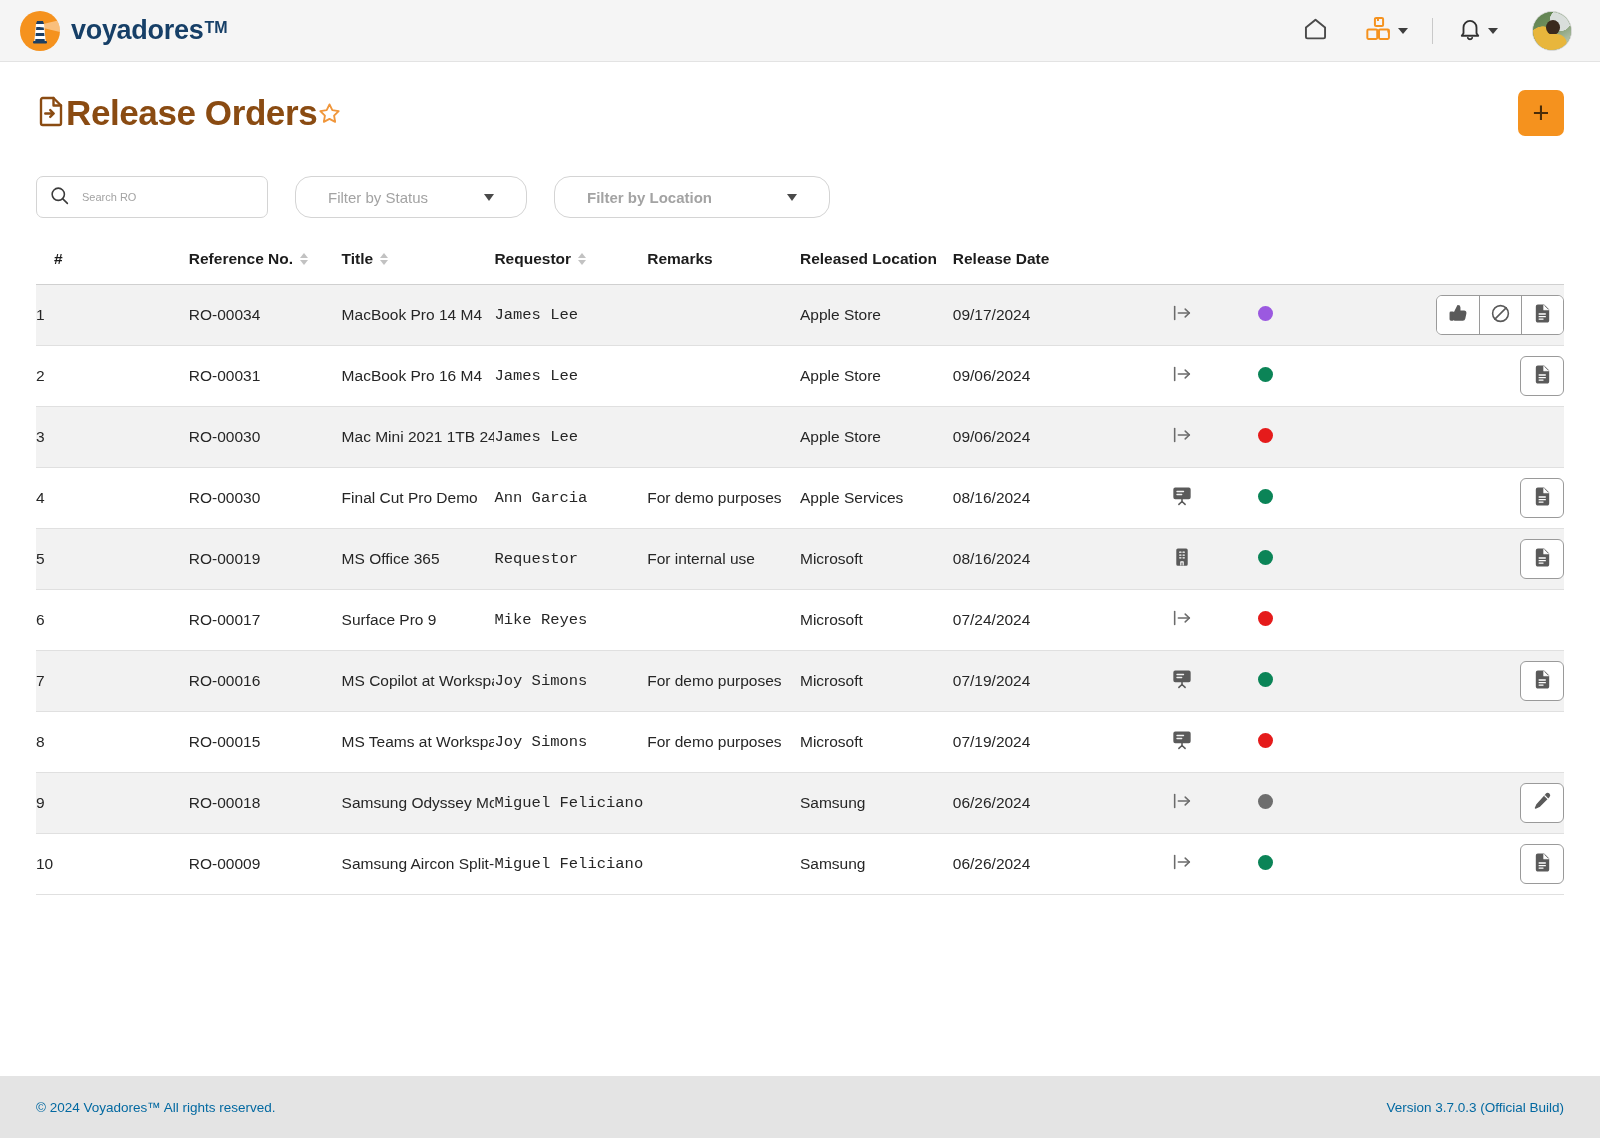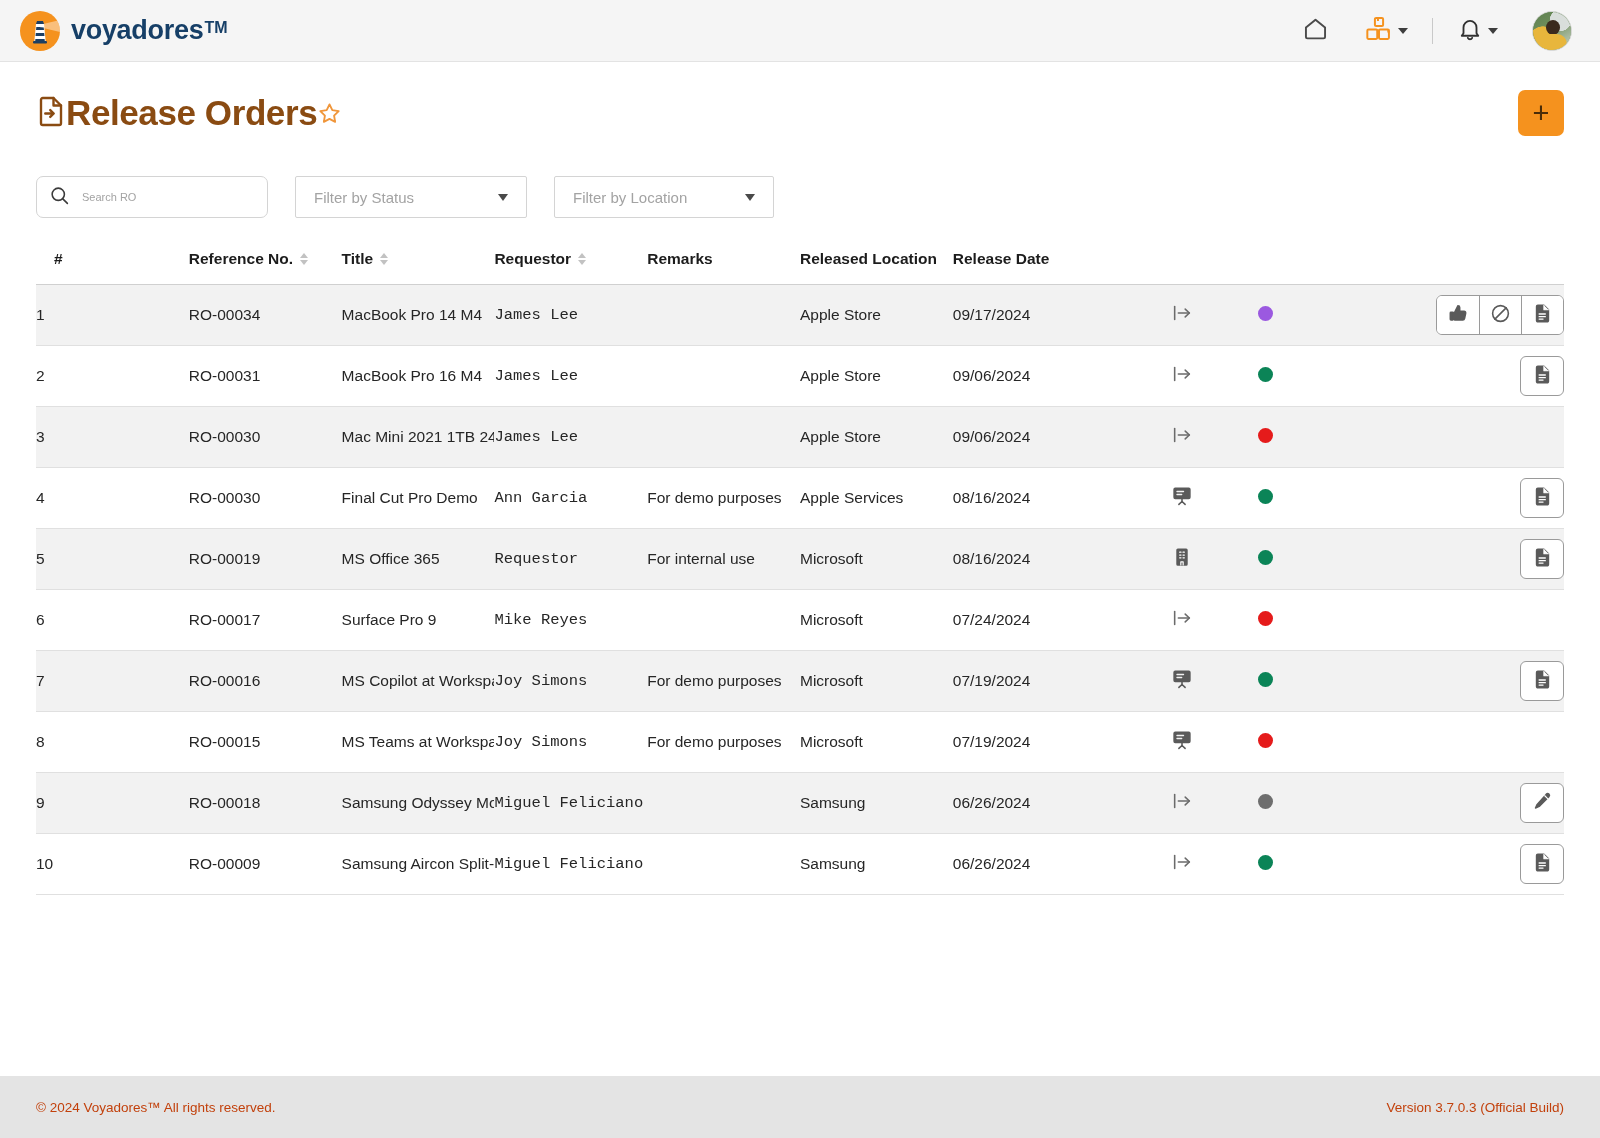--- a/index.html
+++ b/index.html
@@ -150,29 +150,29 @@
     font-size: 11px;
     font-family: "Liberation Sans", sans-serif;
     color: #2b2b2b;
     width: 100%;
     background: transparent;
   }
   .search-box input::placeholder { color: #a3a3a3; }
   .select-box {
     height: 42px;
     border: 1px solid #d4d4d4;
-    border-radius: 2px;
+    border-radius: 16px;
     display: flex; align-items: center;
     justify-content: space-between;
-    padding: 0 18px;
+    padding: 0 32px;
     background: #fff;
     cursor: pointer;
   }
   .select-box.status { width: 232px; }
-  .select-box.location { width: 220px; }
+  .select-box.location { width: 276px; font-weight: bold; }
   .select-label { font-size: 15px; color: #a3a3a3; }
   .select-caret {
     width: 0; height: 0;
     border-left: 5px solid transparent;
     border-right: 5px solid transparent;
     border-top: 7px solid #4a4a4a;
   }
 
   
   table.ro {
@@ -257,21 +257,21 @@
     position: absolute;
     left: 0; bottom: 0;
     width: 1600px;
     height: 62px;
     background: #e4e4e4;
     display: flex;
     align-items: center;
     justify-content: space-between;
     padding: 0 36px;
     font-size: 13.5px;
-    color: #c2410c;
+    color: #0369a1;
   }
 </style>
 </head>
 <body>
 
 <div class="topbar">
   <div class="brand">
     <div class="brand-mark">
       <svg width="22" height="26" viewBox="0 0 22 26" aria-hidden="true">
         <path d="M8 3 h6 l1 3 h-8 z" fill="#1d3f63"></path>

